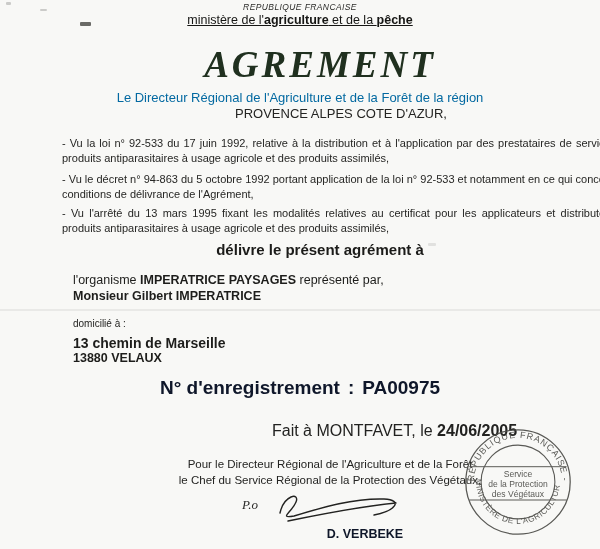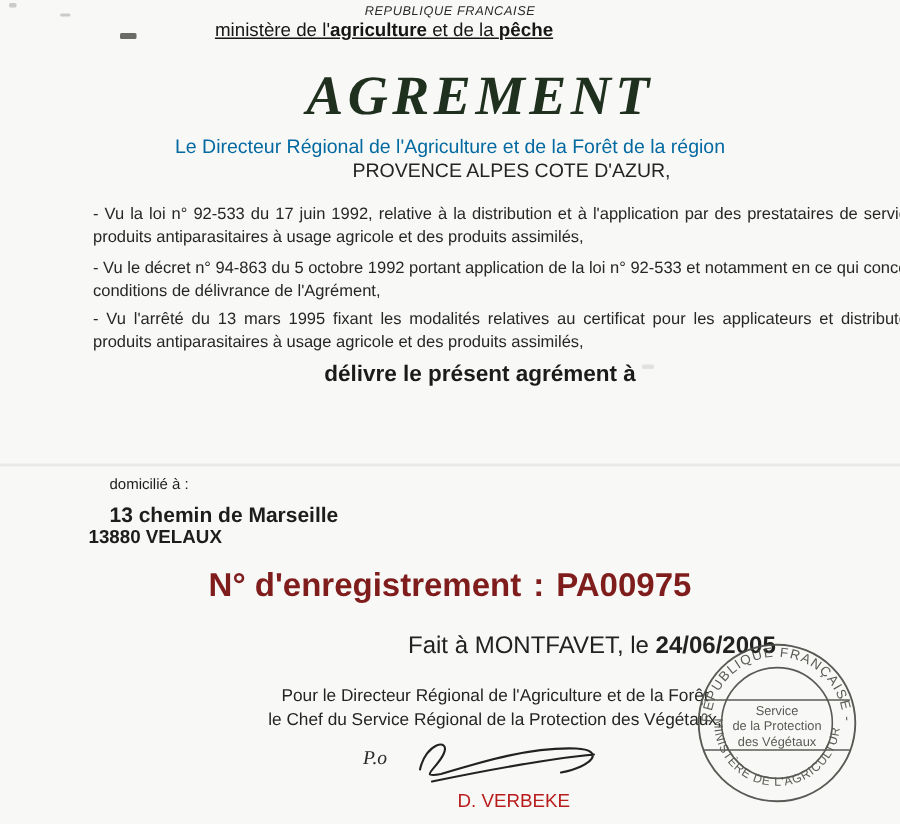--- a/index.html
+++ b/index.html
@@ -6,21 +6,21 @@
   body{
     width:600px;height:549px;overflow:hidden;position:relative;
     background:#f8f8f6;
     font-family:"Liberation Sans",sans-serif;
     color:#1d1d1b;
   }
   .abs{position:absolute;}
   .center{text-align:center;}
   
   .republic{top:2px;left:0;width:600px;font-size:8.5px;font-style:italic;letter-spacing:.4px;color:#2b2b29;}
-  .ministry{top:13px;left:0;width:512px;font-size:12.5px;text-decoration:underline;color:#161614;}
+  .ministry{top:13px;left:0;width:512px;font-size:12.5px;text-decoration:underline;color:#161614;padding-left:44px;}
   .ministry b{font-weight:bold;}
   
   .doc-title{
     top:43px;left:0;width:600px;
     font-family:"Liberation Serif",serif;
     font-weight:bold;font-style:italic;
     font-size:37px;letter-spacing:3px;color:#20301f;padding-left:20px;
   }
   
   .intro1{top:90px;left:0;width:600px;font-size:13px;color:#0369a1;}
@@ -31,30 +31,30 @@
   .recital.p2{top:172px;}
   .recital.p3{top:206px;}
   
   .grant{top:241px;left:0;width:600px;font-size:15px;font-weight:bold;color:#1b1b19;margin-left:20px;}
   
   .beneficiary{top:272px;left:73px;font-size:12.5px;line-height:16px;color:#1d1d1b;}
   .beneficiary b{font-weight:bold;}
   
   .addr-label{top:318px;left:73px;font-size:10px;}
   .addr1{top:335px;left:73px;font-size:14px;font-weight:bold;}
-  .addr2{top:351px;left:59px;font-size:12.5px;font-weight:bold;}
+  .addr2{top:351px;left:73px;font-size:12.5px;font-weight:bold;}
   
-  .registration{top:377px;left:0;width:600px;font-size:22px;font-weight:bold;color:#7f1d1d;}
+  .registration{top:377px;left:0;width:600px;font-size:19px;font-weight:bold;color:#0f172a;}
   .registration .sep{margin:0 8px;}
   
   .issue{top:422px;left:272px;font-size:16px;color:#222220;}
   .issue b{font-weight:bold;}
   
   .signatory{top:457px;left:55px;width:550px;font-size:11.5px;line-height:15.5px;text-align:center;color:#242422;}
-  .verbeke{top:527px;left:305px;width:120px;text-align:left;font-size:12.5px;font-weight:normal;color:#b91c1c;}
+  .verbeke{top:527px;left:305px;width:120px;text-align:center;font-size:12.5px;font-weight:bold;color:#0f172a;}
   .sig-svg{top:487px;left:232px;}
   
   .stamp-svg{top:419px;left:452px;opacity:.92;}
   
   .artifact{position:absolute;background:rgba(0,0,0,.18);border-radius:1px;}
   .artifact.dark{background:#6a6a66;}
   .streak{position:absolute;top:309px;left:0;width:600px;height:2px;background:rgba(0,0,0,.06);}
 </style>
 </head>
 <body>
@@ -73,20 +73,22 @@
 <div class="abs intro1 center">Le Directeur Régional de l'Agriculture et de la Forêt de la région</div>
 <div class="abs intro2 center">PROVENCE ALPES COTE D'AZUR,</div>
 
 <div class="abs recital p1">- Vu la loi n° 92-533 du 17 juin 1992, relative à la distribution et à l'application par des prestataires de services des produits antiparasitaires à usage agricole et des produits assimilés,</div>
 <div class="abs recital p2">- Vu le décret n° 94-863 du 5 octobre 1992 portant application de la loi n° 92-533 et notamment en ce qui concerne les conditions de délivrance de l'Agrément,</div>
 <div class="abs recital p3">- Vu l'arrêté du 13 mars 1995 fixant les modalités relatives au certificat pour les applicateurs et distributeurs de produits antiparasitaires à usage agricole et des produits assimilés,</div>
 
 <div class="abs grant center">délivre le présent agrément à</div>
 
 <div class="abs beneficiary">
+  <div><span>l'organisme </span><b>IMPERATRICE PAYSAGES</b><span> représenté par,</span></div>
+  <div><b>Monsieur Gilbert IMPERATRICE</b></div>
 </div>
 
 <div class="abs addr-label">domicilié à :</div>
 <div class="abs addr1">13 chemin de Marseille</div>
 <div class="abs addr2">13880 VELAUX</div>
 
 <div class="abs registration center"><span>N° d'enregistrement</span><span class="sep">:</span><span>PA00975</span></div>
 
 <div class="abs issue"><span>Fait à MONTFAVET, le </span><b>24/06/2005</b></div>
 

